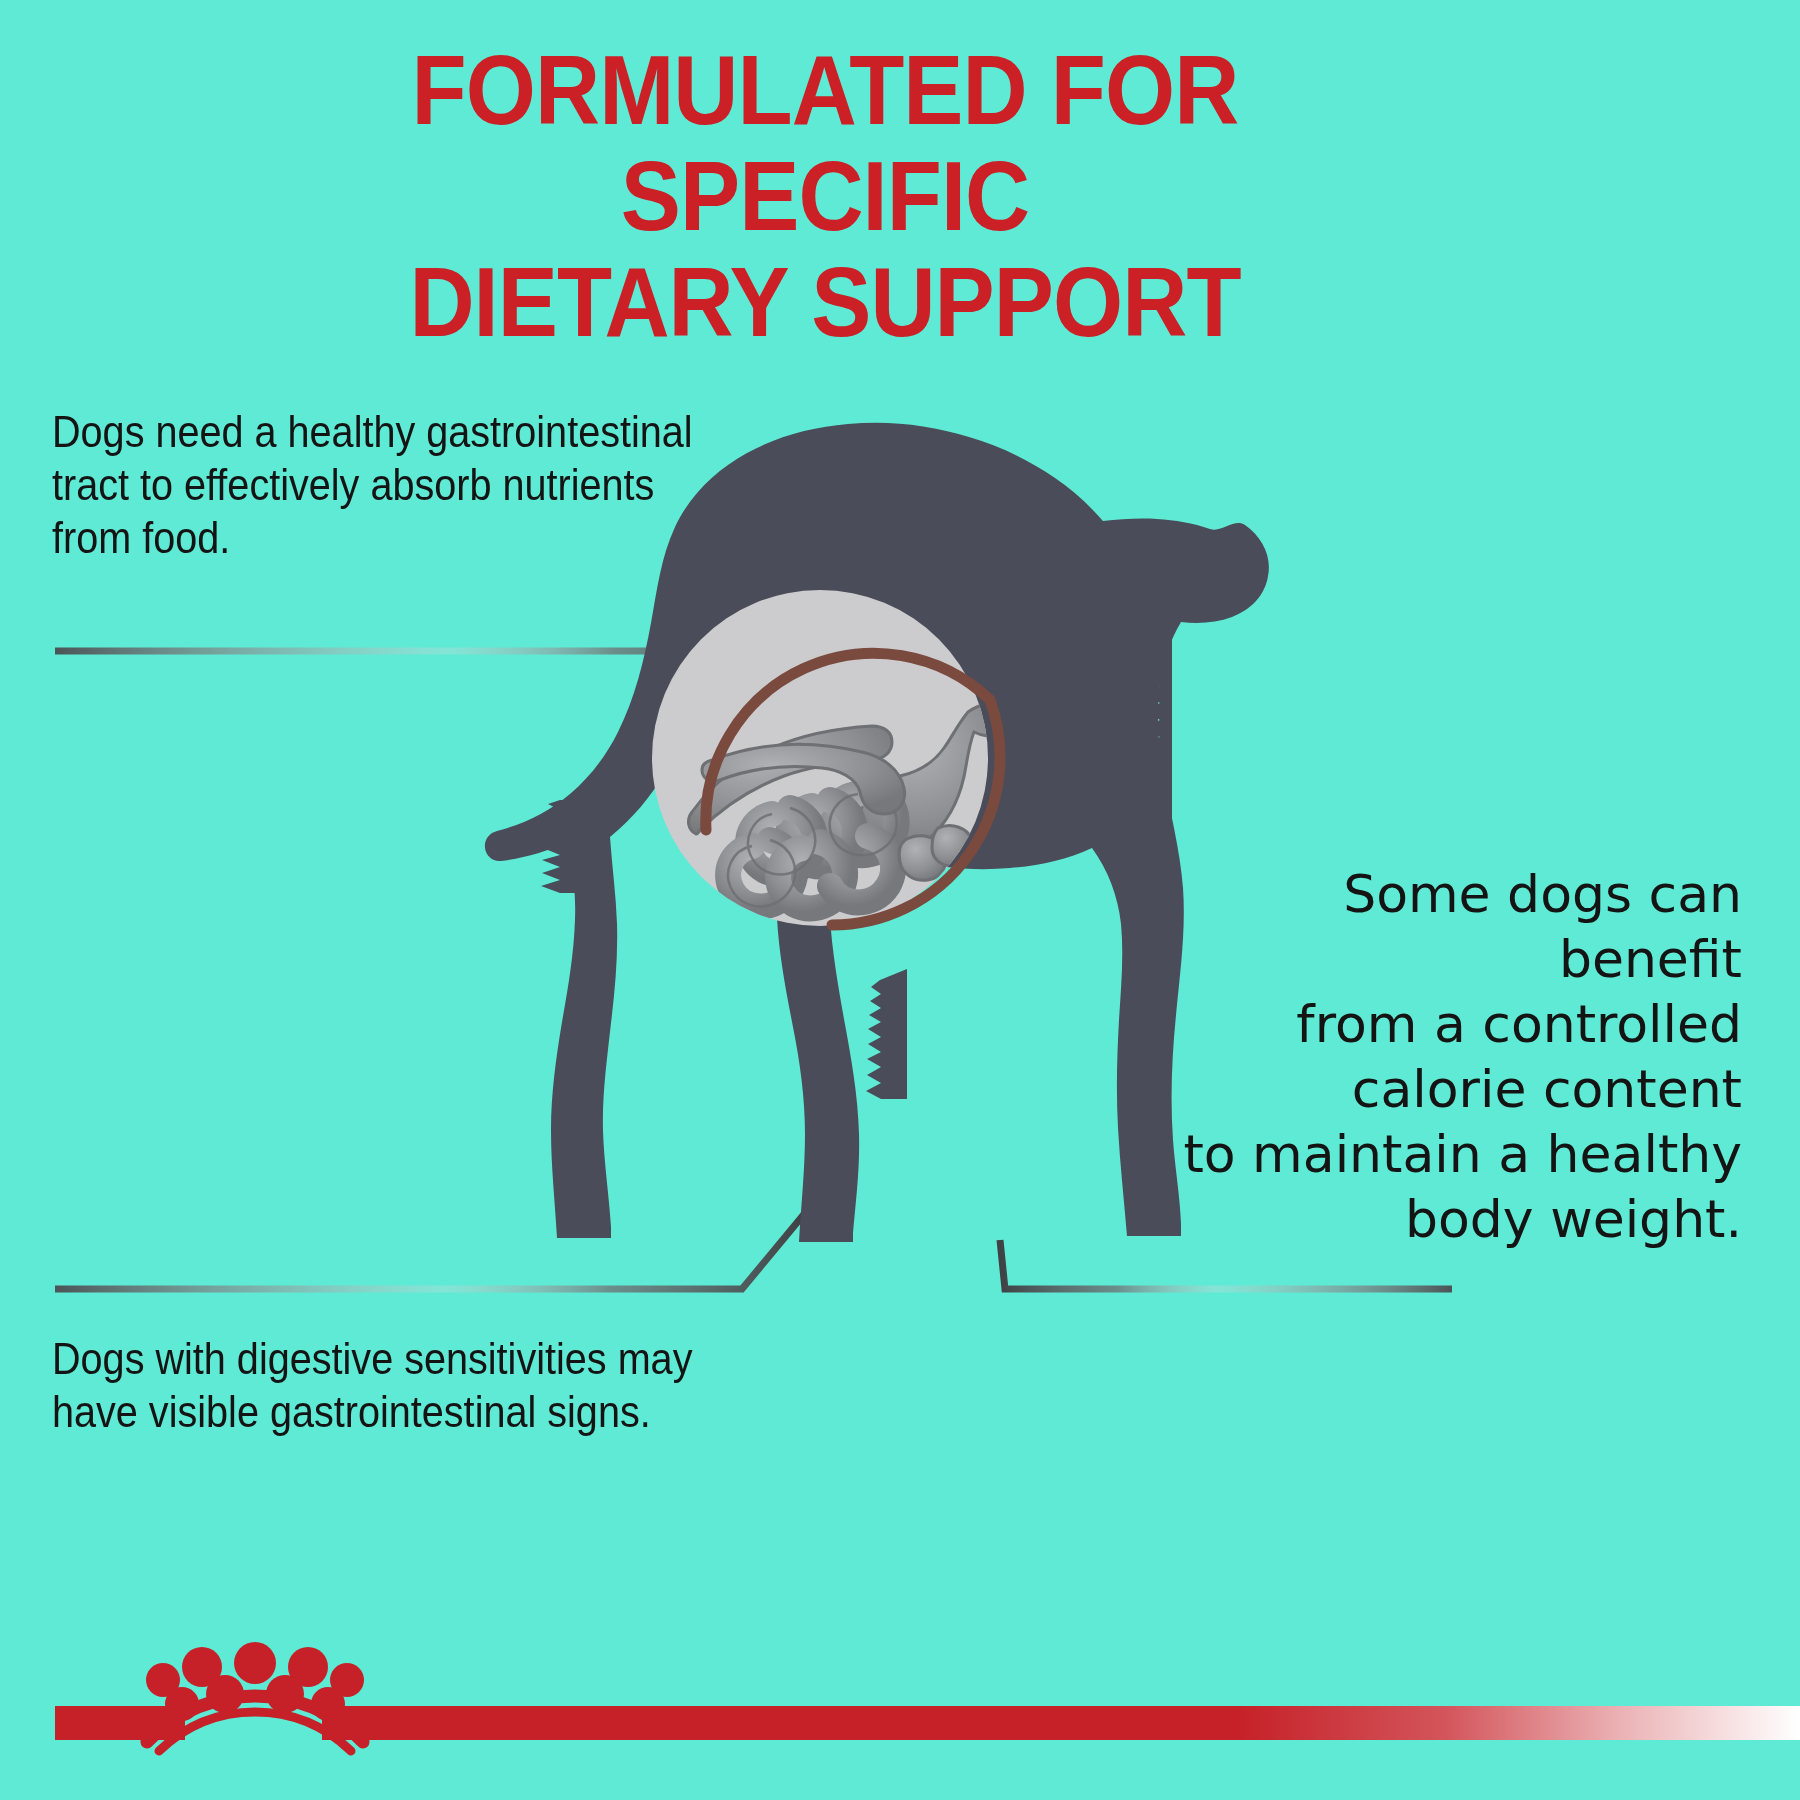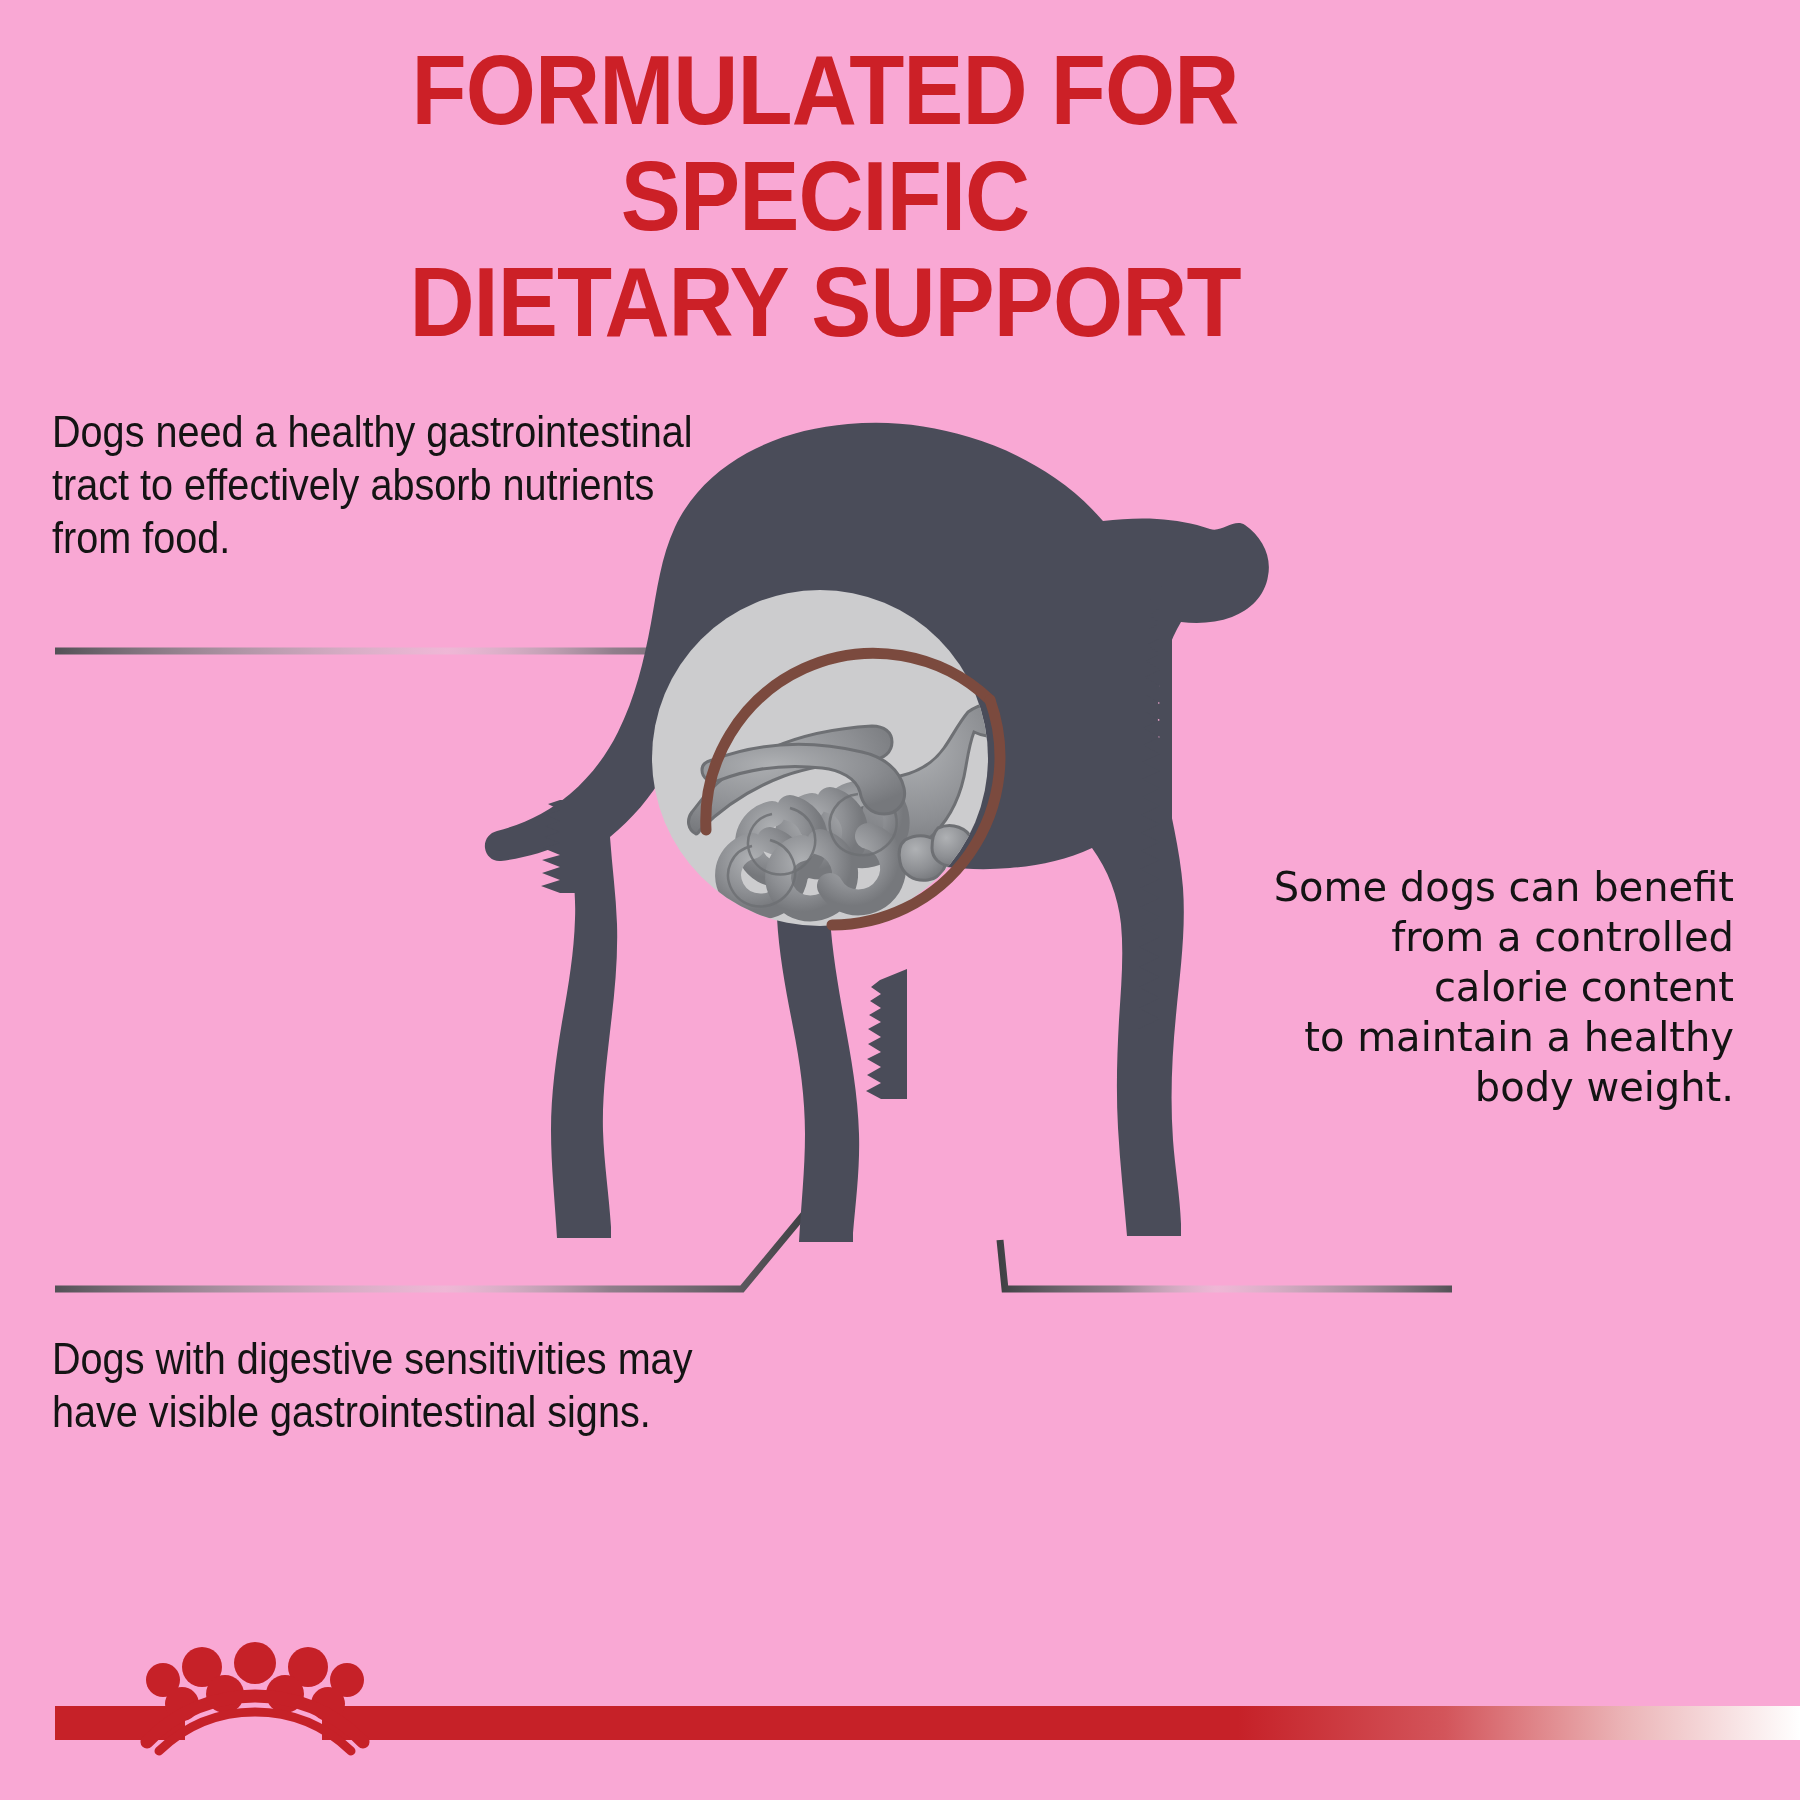--- a/index.html
+++ b/index.html
@@ -7,21 +7,21 @@
     padding: 0;
     background: #ffffff;
   }
   body {
     font-family: "Liberation Sans", sans-serif;
   }
   #page {
     position: relative;
     width: 1800px;
     height: 1800px;
-    background: #f9a8d4;
+    background: #5eead4;
     overflow: hidden;
   }
 
   
   #title {
     position: absolute;
     left: 160px;
     top: 38px;
     width: 1330px;
     text-align: center;
@@ -55,26 +55,26 @@
     width: 820px;
     text-align: left;
   }
   #callout-bottom-left {
     left: 52px;
     top: 1332px;
     width: 820px;
     text-align: left;
   }
   #callout-right {
-    right: 66px;
+    right: 58px;
     top: 862px;
     width: 560px;
     text-align: right;
     font-family: "DejaVu Sans", sans-serif;
-    font-size: 40px;
+    font-size: 52px;
     line-height: 1.25;
   }
 
   
   #illustration {
     position: absolute;
     left: 0;
     top: 0;
     width: 1800px;
     height: 1800px;

